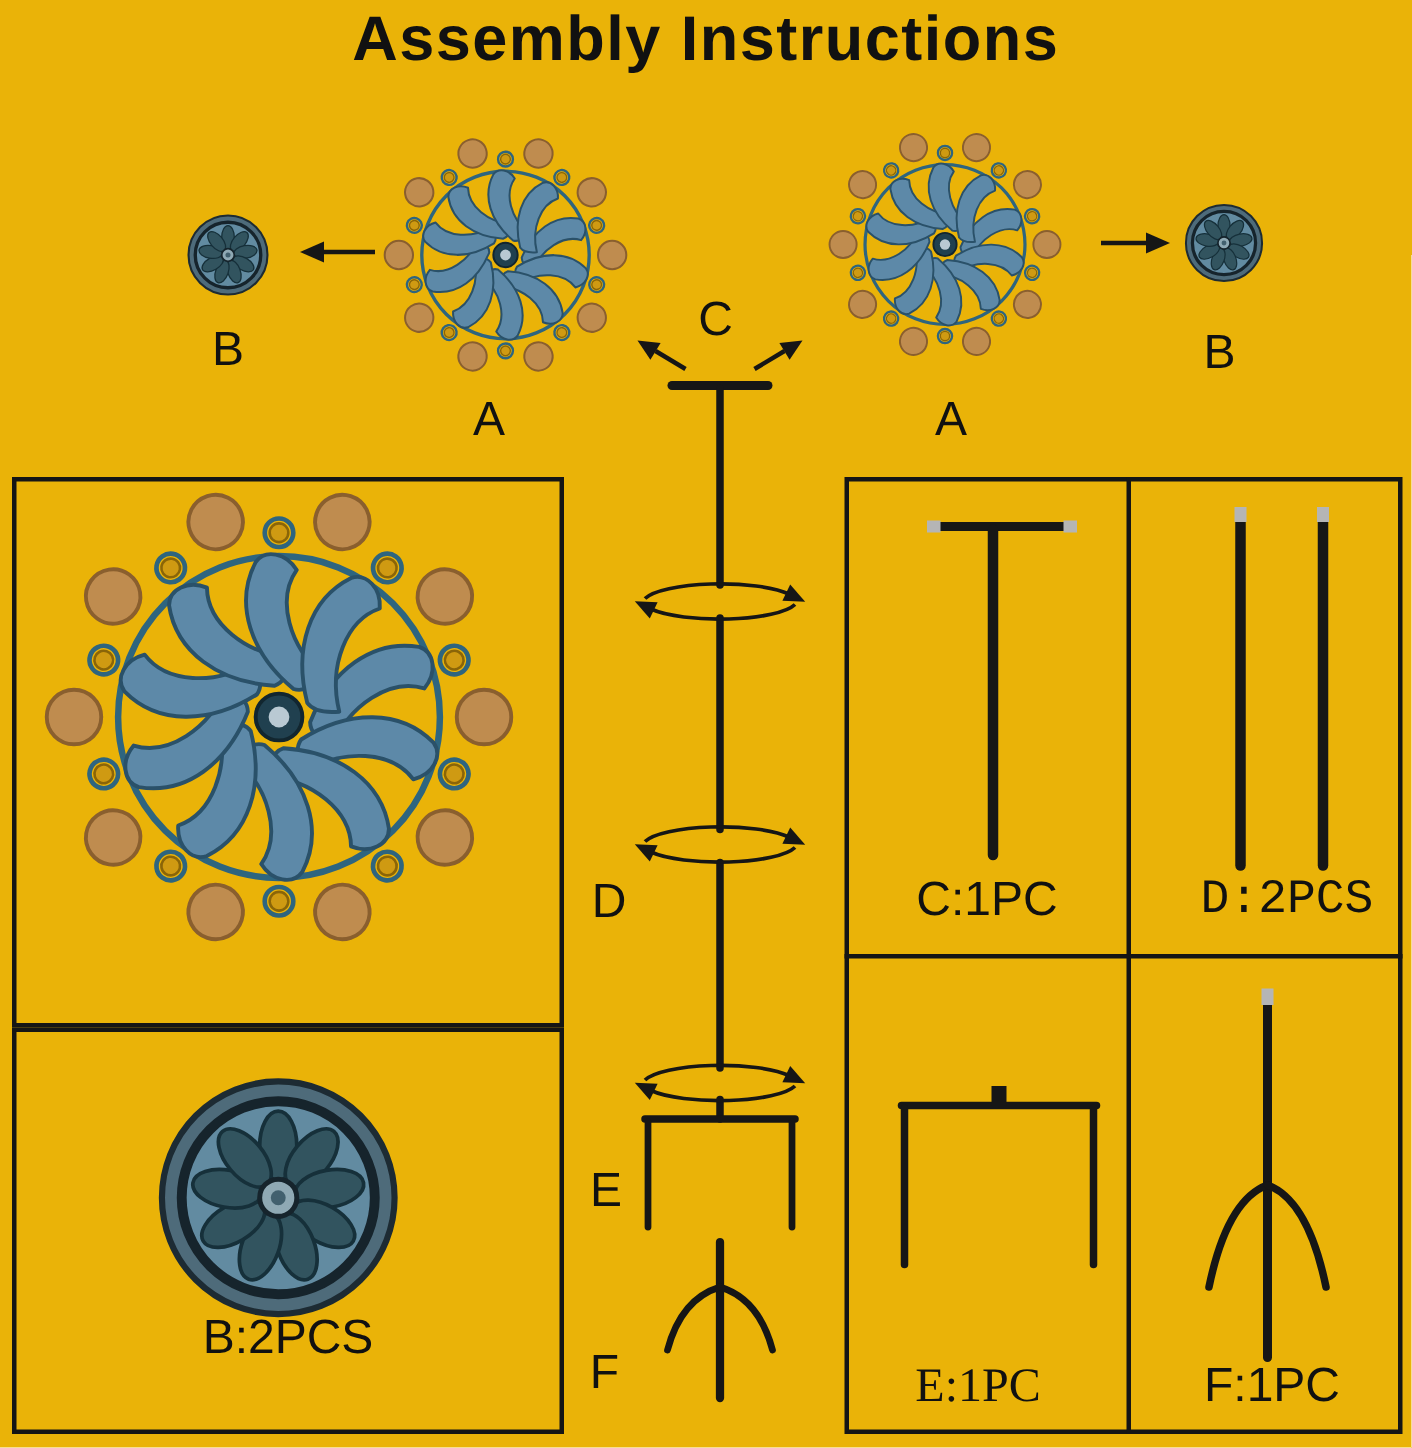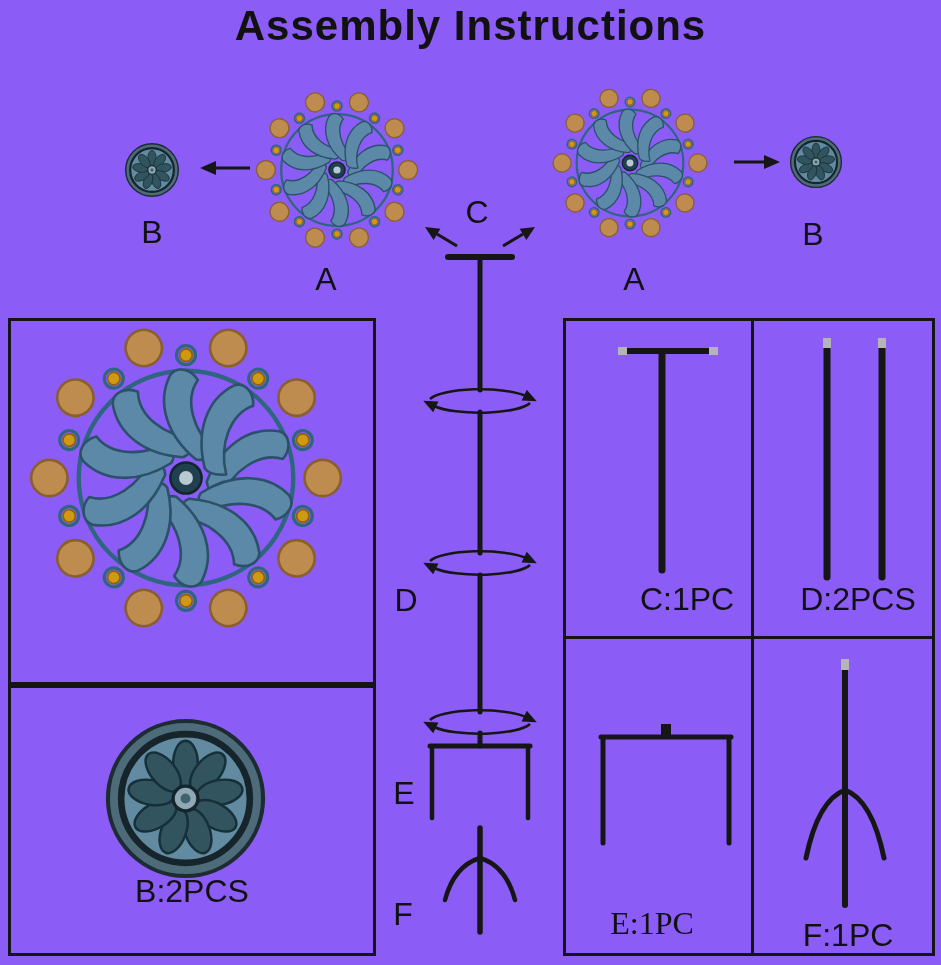--- a/index.html
+++ b/index.html
@@ -1,17 +1,17 @@
 <!DOCTYPE html>
 <html><head>
 <meta charset="utf-8">
 <style>
   * { margin:0; padding:0; box-sizing:border-box; }
   html,body { background:#ffffff; font-family:"Liberation Sans", sans-serif; }
-  .page { position:relative; width:941px; height:965px; background:#8b5cf6; overflow:hidden; }
+  .page { position:relative; width:941px; height:965px; background:#eab308; overflow:hidden; }
   .canvas { position:absolute; left:0; top:0; }
   .title { position:absolute; top:2px; left:0; width:100%; text-align:center;
            font-size:42px; font-weight:600; color:#111; letter-spacing:1px; }
   .lbl { position:absolute; transform:translateX(-50%); font-size:32px; color:#111;
          font-weight:500; white-space:nowrap; line-height:1.1; }
   .box { position:absolute; border:3px solid #151515; background:transparent; }
   .divider { position:absolute; background:#151515; }
 </style>
 </head>
 <body>
@@ -175,18 +175,18 @@
   <div class="lbl" style="left:326px; top:262px;">A</div>
   <div class="lbl" style="left:477px; top:195px;">C</div>
   <div class="lbl" style="left:634px; top:262px;">A</div>
   <div class="lbl" style="left:813px; top:217px;">B</div>
 
   <div class="lbl" style="left:406px; top:583px;">D</div>
   <div class="lbl" style="left:404px; top:776px;">E</div>
   <div class="lbl" style="left:403px; top:897px;">F</div>
 
   <div class="lbl" style="left:192px; top:874px;">B:2PCS</div>
-  <div class="lbl" style="left:687px; top:582px;">C:1PC</div>
-  <div class="lbl" style="left:858px; top:582px;">D:2PCS</div>
+  <div class="lbl" style="left:658px; top:582px;">C:1PC</div>
+  <div class="lbl" style="left:858px; top:582px;font-family:Liberation Mono, monospace;">D:2PCS</div>
   <div class="lbl" style="left:652px; top:906px;font-family:Liberation Serif, serif;">E:1PC</div>
-  <div class="lbl" style="left:848px; top:906px;margin-top:12px;">F:1PC</div>
+  <div class="lbl" style="left:848px; top:906px;">F:1PC</div>
 
 </div>
 
 </body></html>

